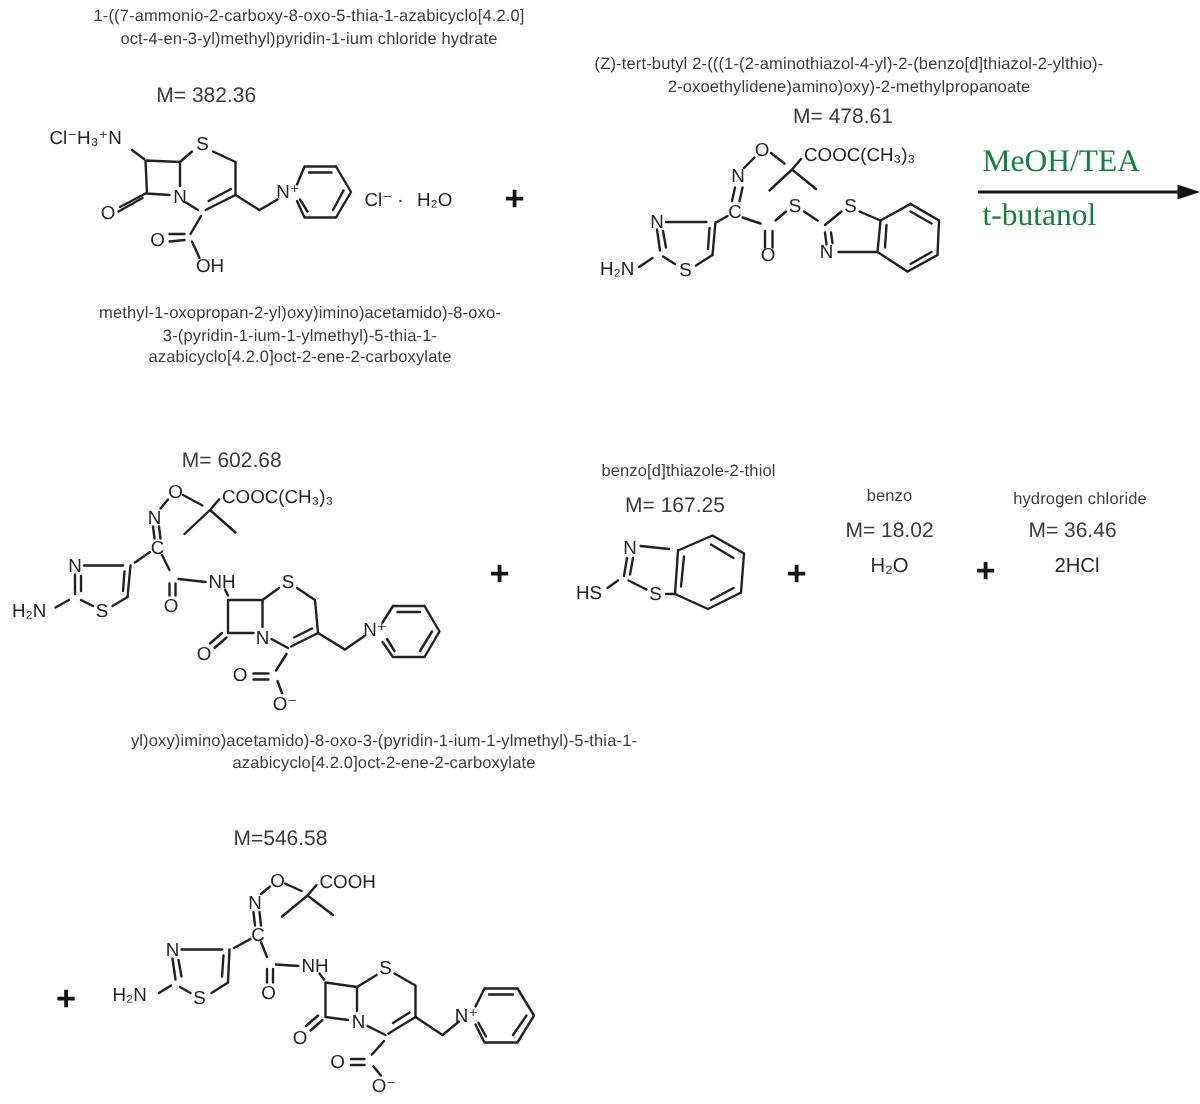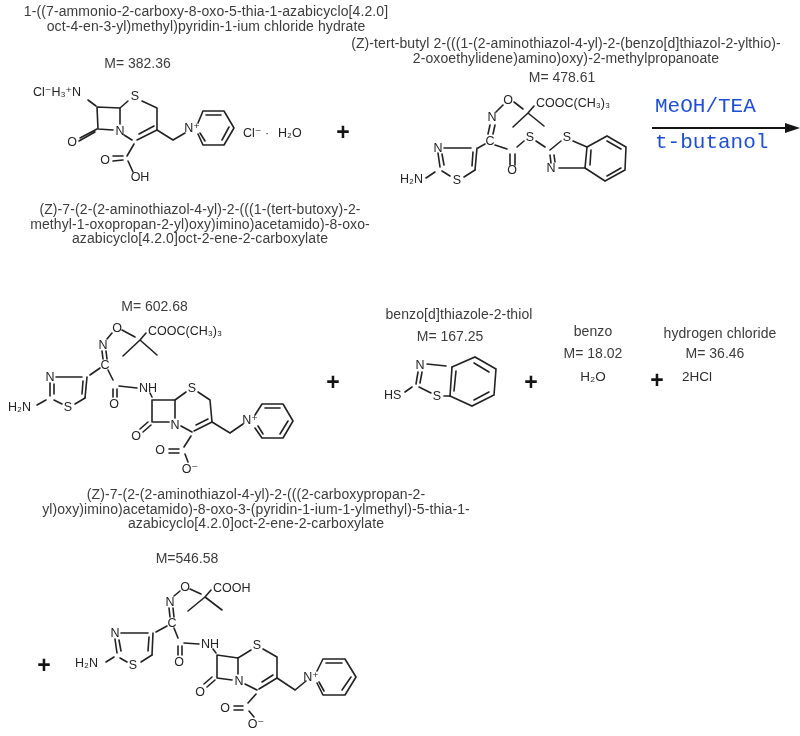--- a/index.html
+++ b/index.html
@@ -1,24 +1,24 @@
 <!DOCTYPE html>
 <html><head>
 <meta charset="utf-8">
 <style>
   html,body{margin:0;padding:0;}
   body{
     width:800px;height:736px;background:#ffffff;position:relative;overflow:hidden;
     font-family:"Liberation Sans","DejaVu Sans",sans-serif;color:#3a3a3a;
   }
   .abs{position:absolute;}
-  .name{font-size:14px;line-height:14.5px;text-align:center;color:#3c3c3c;letter-spacing:0.1px;}
+  .name{font-size:11px;line-height:14.5px;text-align:center;color:#3c3c3c;letter-spacing:0.1px;}
   .mass{font-size:14px;text-align:center;color:#3c3c3c;}
   .plus{font-size:23px;font-weight:700;color:#141414;text-align:center;width:28px;height:28px;line-height:28px;}
-  .cond{font-family:Liberation Mono, monospace;font-size:21px;color:#1d4ed8;}
+  .cond{font-family:Liberation Serif, serif;font-size:21px;color:#15803d;}
   .formula{font-size:13.5px;text-align:center;color:#2c2c2c;}
   svg.struct{position:absolute;overflow:visible;}
   svg.struct path, svg.struct line, svg.struct polyline{fill:none;stroke:#222222;stroke-width:1.6;stroke-linecap:round;}
   svg.struct text{font-family:"Liberation Sans","DejaVu Sans",sans-serif;font-size:12.5px;fill:#232323;}
   svg.arrow line{stroke:#141414;stroke-width:2;}
   svg.arrow polygon{fill:#141414;stroke:none;}
 </style>
 </head>
 <body>
 
@@ -92,22 +92,22 @@
 </svg>
 
 <div class="abs cond" style="left:655px;top:95px">MeOH/TEA</div>
 <svg class="arrow abs" style="left:650px;top:118px" width="152" height="20" viewBox="0 0 152 20">
   <line x1="2" y1="10" x2="137" y2="10"></line>
   <polygon points="135,5 150,10 135,15"></polygon>
 </svg>
 <div class="abs cond" style="left:655px;top:131px">t-butanol</div>
 
 <div class="abs name" style="left:4px;top:202px;width:392px">
-  <div>(Z)-7-(2-(2-aminothiazol-4-yl)-2-(((1-(tert-butoxy)-2-</div>
   <div>methyl-1-oxopropan-2-yl)oxy)imino)acetamido)-8-oxo-</div>
+  <div>3-(pyridin-1-ium-1-ylmethyl)-5-thia-1-</div>
   <div>azabicyclo[4.2.0]oct-2-ene-2-carboxylate</div>
 </div>
 <div class="abs mass" style="left:112px;top:298px;width:85px">M= 602.68</div>
 
 <svg class="struct" style="left:5px;top:312px" width="335" height="170" viewBox="0 0 335 170">
   <path d="M32 93 L41 88"></path>
   <path d="M51 65 L77 65"></path>
   <path d="M82 65 L80 86 M78 69 L77 82"></path>
   <path d="M80 86 L70 92 M57 92 L49 88"></path>
   <path d="M45 84 L45 71 M49 82 L49 72"></path>
@@ -168,24 +168,23 @@
 <div class="abs plus" style="left:517px;top:368px">+</div>
 
 <div class="abs name" style="left:557px;top:324px;width:72px">benzo</div>
 <div class="abs mass" style="left:549px;top:345px;width:88px">M= 18.02</div>
 <div class="abs formula" style="left:557px;top:369px;width:72px">H₂O</div>
 
 <div class="abs plus" style="left:643px;top:366px">+</div>
 
 <div class="abs name" style="left:657px;top:326px;width:126px">hydrogen chloride</div>
 <div class="abs mass" style="left:657px;top:345px;width:116px">M= 36.46</div>
-<div class="abs formula" style="left:642px;top:369px;width:110px">2HCl</div>
+<div class="abs formula" style="left:663px;top:369px;width:110px">2HCl</div>
 
 <div class="abs name" style="left:0px;top:487px;width:512px">
-  <div>(Z)-7-(2-(2-aminothiazol-4-yl)-2-(((2-carboxypropan-2-</div>
   <div>yl)oxy)imino)acetamido)-8-oxo-3-(pyridin-1-ium-1-ylmethyl)-5-thia-1-</div>
   <div>azabicyclo[4.2.0]oct-2-ene-2-carboxylate</div>
 </div>
 <div class="abs mass" style="left:147px;top:550px;width:80px">M=546.58</div>
 
 <div class="abs plus" style="left:30px;top:651px">+</div>
 
 <svg class="struct" style="left:70px;top:562px" width="300" height="174" viewBox="0 0 300 174">
   <path d="M36 100 L44 95"></path>
   <path d="M51 71 L78 71"></path>

